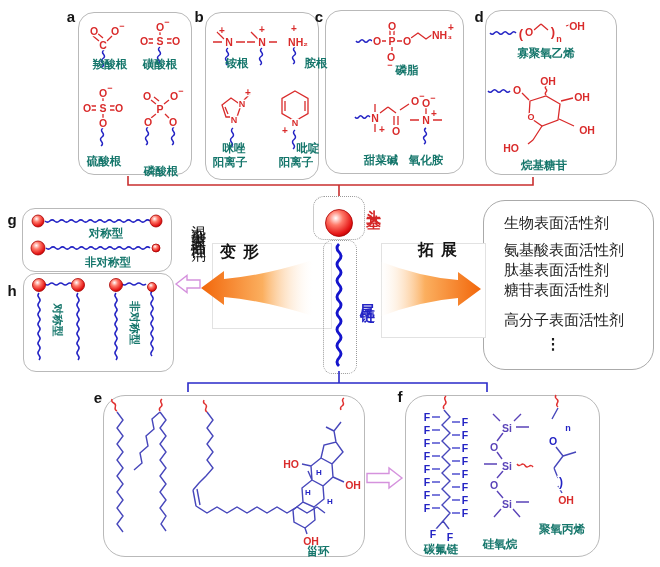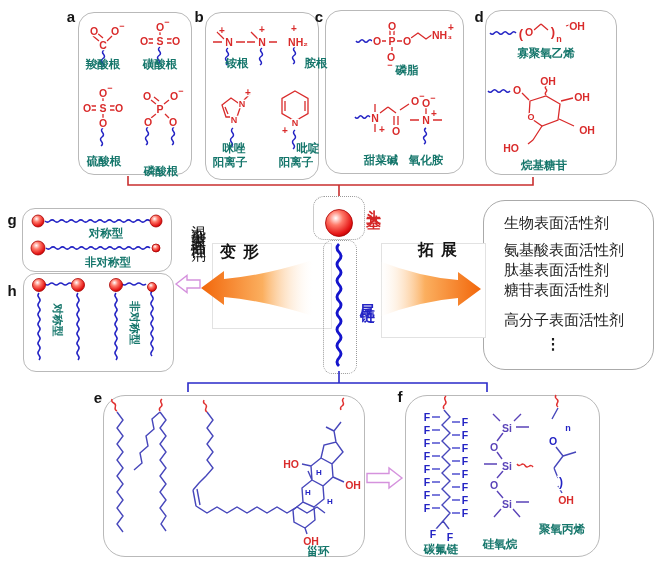--- a/index.html
+++ b/index.html
@@ -270,21 +270,21 @@
 
   <div id="label-layer">
       <div class="lbl L" style="left: 71px; top: 16px;">a</div>
       <div class="lbl L" style="left: 199px; top: 16px;">b</div>
       <div class="lbl L" style="left: 319px; top: 16px;">c</div>
       <div class="lbl L" style="left: 479px; top: 16px;">d</div>
       <div class="lbl L" style="left: 98px; top: 397px;">e</div>
       <div class="lbl L" style="left: 400px; top: 396px;">f</div>
       <div class="lbl L" style="left: 12px; top: 219px;">g</div>
       <div class="lbl L" style="left: 12px; top: 290px;">h</div>
-      <div class="lbl T" style="left: 103px; top: 64px;">羧酸根</div>
+      <div class="lbl T" style="left: 110px; top: 64px;">羧酸根</div>
       <div class="lbl T" style="left: 160px; top: 64px;">磺酸根</div>
       <div class="lbl T" style="left: 104px; top: 161px;">硫酸根</div>
       <div class="lbl T" style="left: 161px; top: 171px;">磷酸根</div>
       <div class="lbl T" style="left: 237px; top: 63px;">铵根</div>
       <div class="lbl T" style="left: 316px; top: 63px;">胺根</div>
       <div class="lbl T" style="left: 234px; top: 148px;">咪唑</div>
       <div class="lbl T" style="left: 230px; top: 162px;">阳离子</div>
       <div class="lbl T" style="left: 296px; top: 148px; padding-left: 24px;">吡啶</div>
       <div class="lbl T" style="left: 296px; top: 162px;">阳离子</div>
       <div class="lbl T" style="left: 407px; top: 70px;">磷脂</div>

